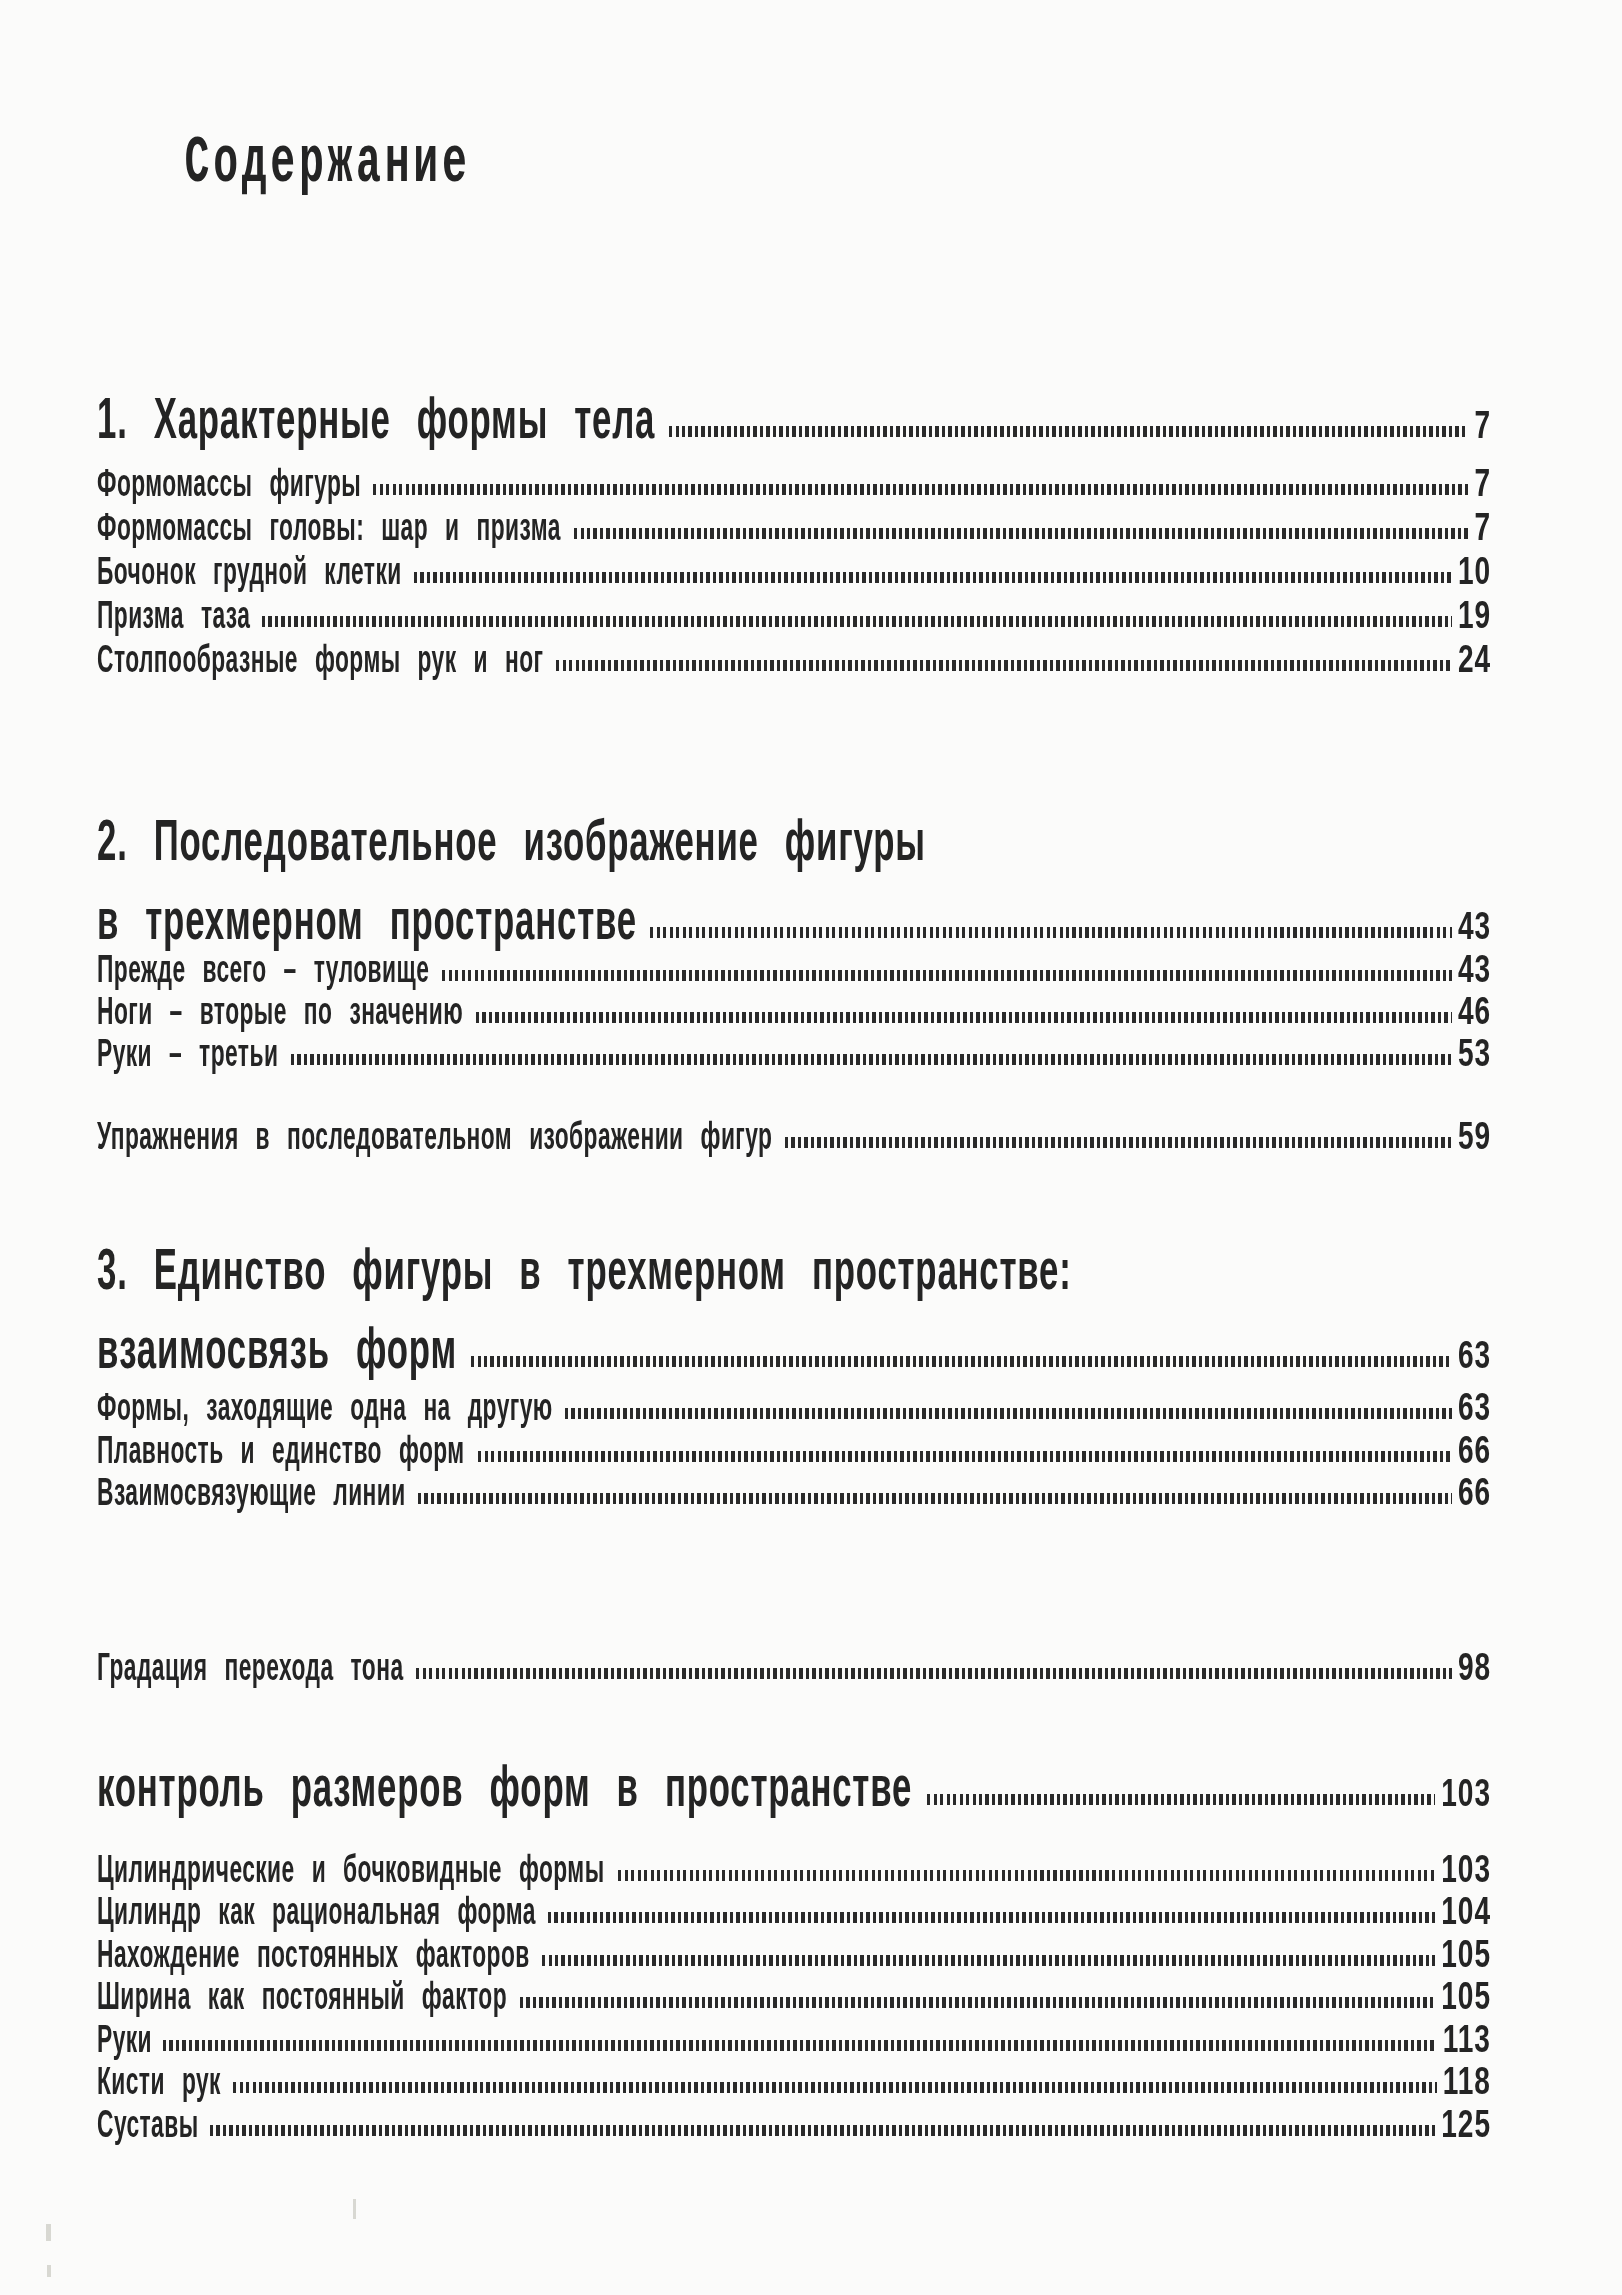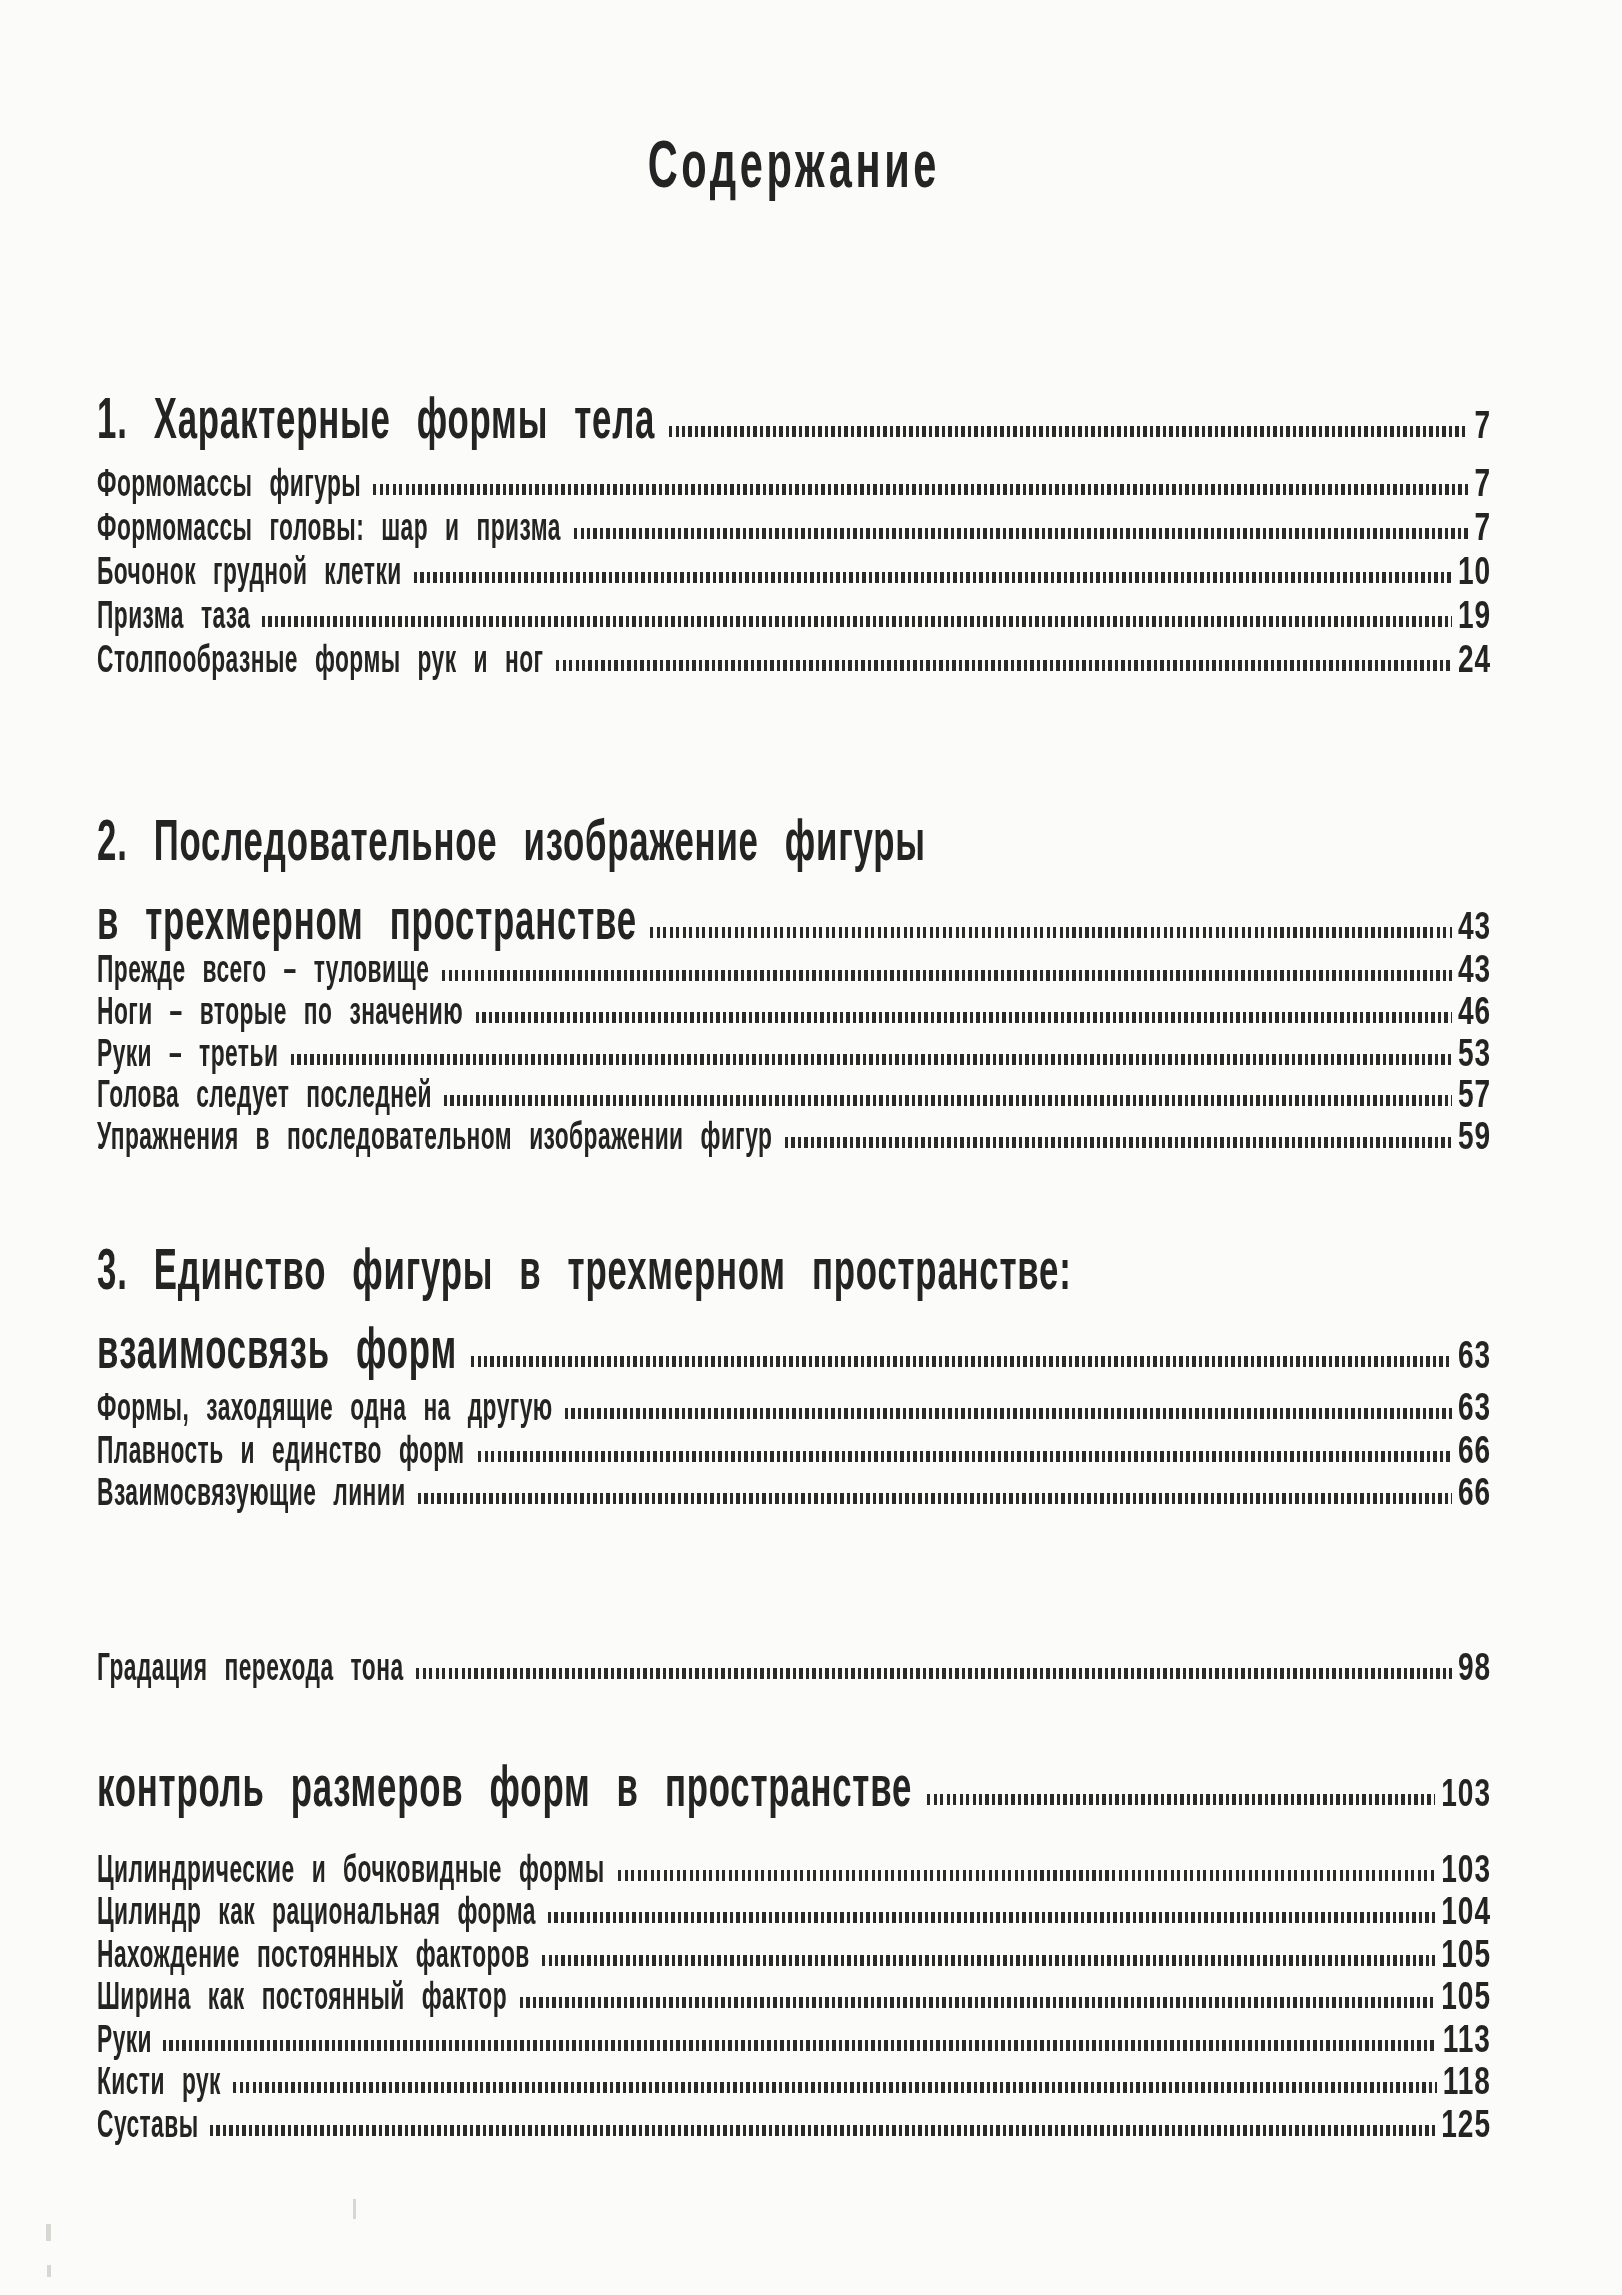--- a/index.html
+++ b/index.html
@@ -24,21 +24,21 @@
     flex:1 1 auto;align-self:flex-end;height:10.5px;min-width:26px;
     margin:0 6.5px 7.9px 11.8px;
     background-image:repeating-linear-gradient(to right,#2a2a2a 0 3.3px,transparent 3.3px 6.5px);
   }
   .entry .txt{font-size:38px;}
   .entry .leader{margin-bottom:7.2px;}
   .prow .txt{font-size:58px;letter-spacing:1.3px;}
   .prow .leader{margin-bottom:10.5px;}
   .hrow .txt{font-size:58px;letter-spacing:1.3px;}
   .hrow .leader{margin-bottom:10.5px;}
-  .title-row{position:absolute;left:0;right:0;text-align:center;}
+  .title-row{position:absolute;left:0;right:0;font-family:Liberation Mono, monospace;}
   .title-row .txt{font-size:67px;letter-spacing:5.9px;}
   .speck{position:absolute;background:#d8d8d2;}
 </style>
 </head>
 <body>
 
 <div class="page">
   <div class="content">
 
     <div class="title-row" style="top:130px">
@@ -92,25 +92,20 @@
     </div>
     <div class="row entry" style="top:991px">
       <span class="txt" style="transform-origin: left bottom; margin-right: -243px; transform: scaleX(0.6);">Ноги – вторые по значению</span>
       <span class="leader"></span>
       <span class="num" style="transform-origin: right bottom; margin-left: -13px; transform: scaleX(0.72);">46</span>
     </div>
     <div class="row entry" style="top:1033px">
       <span class="txt" style="transform-origin: left bottom; margin-right: -120px; transform: scaleX(0.6);">Руки – третьи</span>
       <span class="leader"></span>
       <span class="num" style="transform-origin: right bottom; margin-left: -13px; transform: scaleX(0.72);">53</span>
-    </div>
-    <div class="row entry" style="top:1074px">
-      <span class="txt" style="transform-origin: left bottom; margin-right: -223px; transform: scaleX(0.6);">Голова следует последней</span>
-      <span class="leader"></span>
-      <span class="num" style="transform-origin: right bottom; margin-left: -13px; transform: scaleX(0.72);">57</span>
     </div>
     <div class="row entry" style="top:1116px">
       <span class="txt" style="transform-origin: left bottom; margin-right: -449px; transform: scaleX(0.6);">Упражнения в последовательном изображении фигур</span>
       <span class="leader"></span>
       <span class="num" style="transform-origin: right bottom; margin-left: -13px; transform: scaleX(0.72);">59</span>
     </div>
 
     <div class="row hrow" style="top:1240px">
       <span class="txt" style="transform-origin: left bottom; margin-right: -645px; transform: scaleX(0.6);">3. Единство фигуры в трехмерном пространстве:</span>
     </div>

